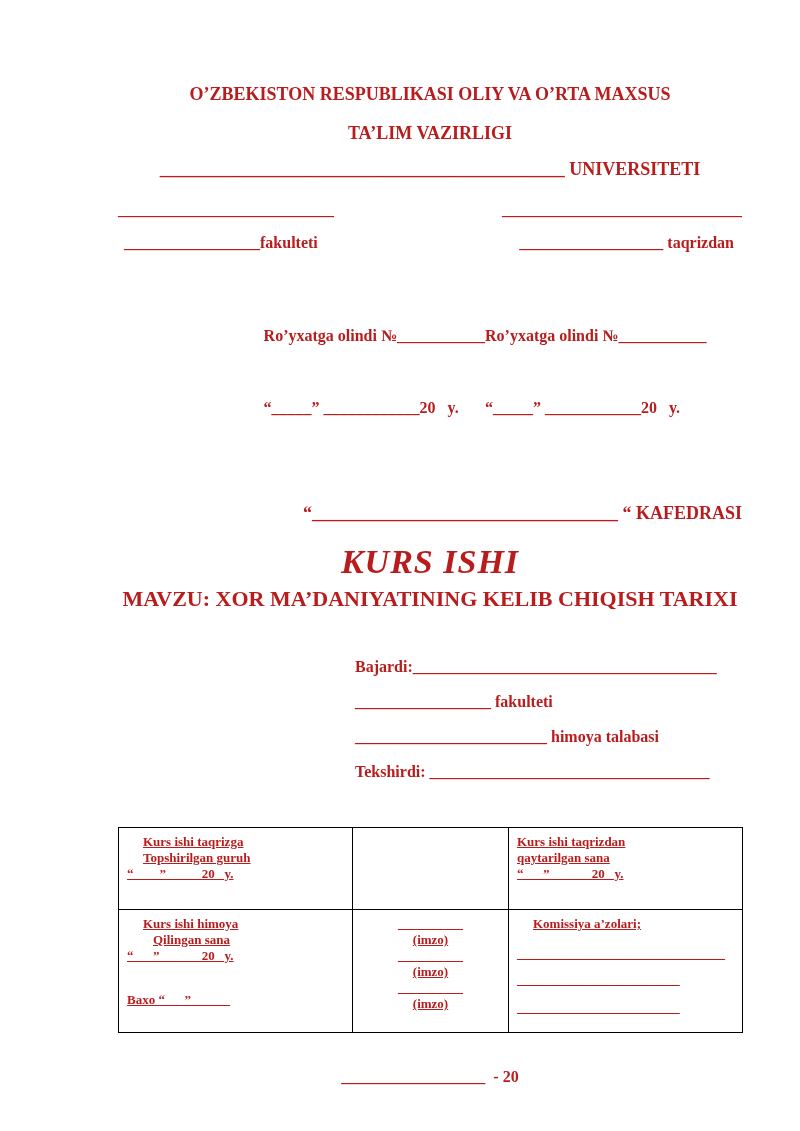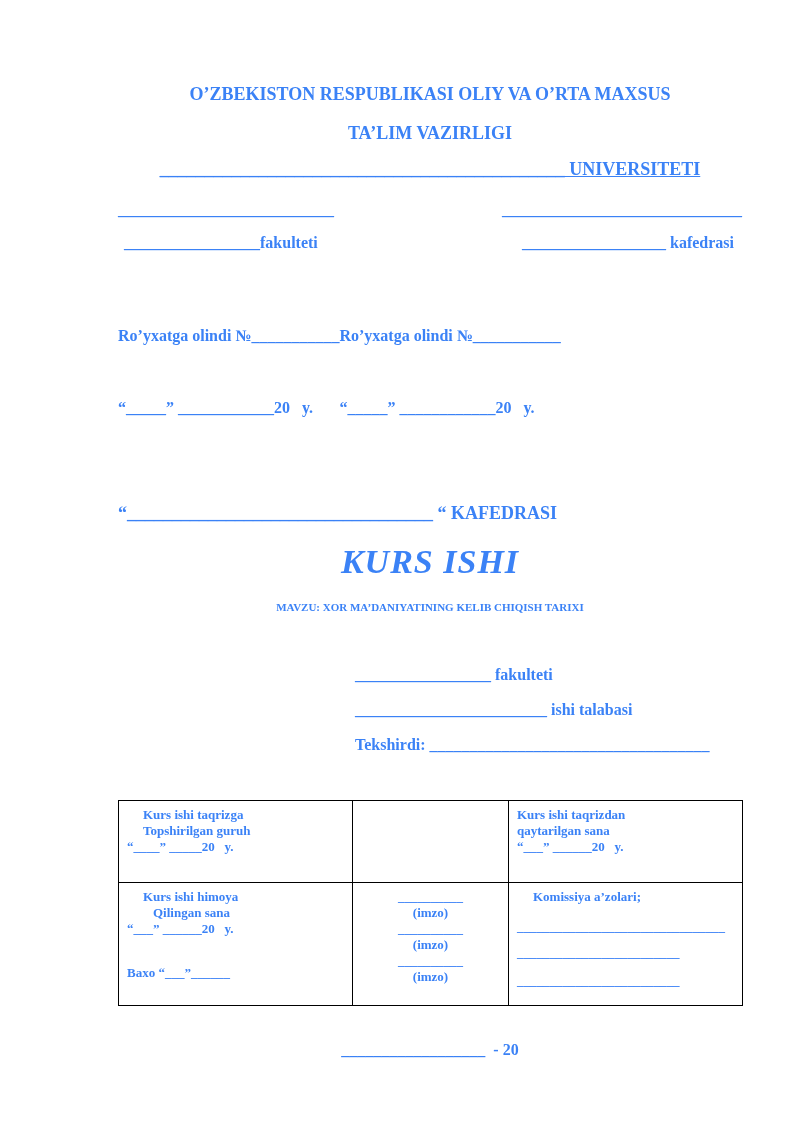--- a/index.html
+++ b/index.html
@@ -2,57 +2,57 @@
 <html><head>
 <meta charset="utf-8">
 <style>
   * { box-sizing: border-box; }
   html, body { margin: 0; padding: 0; background: #ffffff; }
   .page {
     position: relative;
     width: 800px;
     height: 1131px;
     background: #ffffff;
-    color: #3b82f6;
+    color: #b91c1c;
     font-family: "Liberation Serif", serif;
     font-weight: 700;
     overflow: hidden;
   }
   .content { position: absolute; left: 118px; top: 0; width: 624px; }
 
   .ministry-title { margin-top: 75px; text-align: center; font-size: 18px; line-height: 39px; }
-  .university-line { margin-top: 2px; text-align: center; font-size: 18px; line-height: 28px; white-space: pre-wrap; text-decoration: underline; }
+  .university-line { margin-top: 2px; text-align: center; font-size: 18px; line-height: 28px; white-space: pre-wrap; }
 
   .org-row { display: flex; justify-content: space-between; font-size: 16px; line-height: 22px; white-space: pre-wrap; align-items: center; }
   .org-row1 { margin-top: 16px; }
   .org-row2 { margin-top: 11px; gap: 41px; }
   .org-left2 { padding-left: 6px; }
   .org-right2 { padding-right: 8px; }
 
-  .reg-row { display: flex; justify-content: flex-start; margin-top: 28px; font-size: 16px; }
+  .reg-row { display: flex; justify-content: flex-end; margin-top: 28px; font-size: 16px; }
   .reg-block { white-space: pre-wrap; }
   .reg-line { line-height: 36px; white-space: pre-wrap; }
   .reg-right { width: 257px; }
 
   .quote-lines { margin-top: 33px; }
-  .quote-line { text-align: left; font-size: 18px; line-height: 36px; white-space: pre-wrap; }
+  .quote-line { text-align: right; font-size: 18px; line-height: 36px; white-space: pre-wrap; }
 
   .main-title { margin-top: 8px; text-align: center; font-size: 34px; line-height: 46px; letter-spacing: 1px; font-style: italic; }
-  .topic { margin-top: 8px; text-align: center; font-size: 11px; line-height: 28px; white-space: pre-wrap; }
+  .topic { text-align: center; font-size: 22px; line-height: 28px; white-space: pre-wrap; }
 
   .author-block { margin-top: 36px; margin-left: 237px; font-size: 16px; }
   .author-line { line-height: 35px; white-space: pre-wrap; }
 
   table.form-table { width: 624px; margin-top: 38px; border-collapse: collapse; font-size: 13px; table-layout: fixed; }
   .form-table td { border: 1px solid #000; vertical-align: top; padding: 6px 8px; }
   .form-table .c1, .form-table .c3 { width: 234px; }
   .form-table .c2 { width: 156px; }
   .row1 td { height: 82px; }
   .row2 td { height: 123px; }
-  .cell-line { line-height: 16px; min-height: 16px; white-space: pre-wrap; }
+  .cell-line { line-height: 16px; min-height: 16px; white-space: pre-wrap; text-decoration: underline; }
   .ind1 { padding-left: 16px; }
   .ind2 { padding-left: 26px; }
   .center .cell-line { text-align: center; }
   .mt14 { margin-top: 14px; }
   .mt10 { margin-top: 10px; }
   .mt12 { margin-top: 12px; }
   .mt18 { margin-top: 28px; }
 
   .footer-line { margin-top: 30px; text-align: center; font-size: 16px; line-height: 28px; white-space: pre-wrap; }
 </style>
@@ -69,21 +69,21 @@
 
     <div class="university-line">_____________________________________________ UNIVERSITETI</div>
 
     <div class="org-row org-row1">
       <div>___________________________</div>
       <div>______________________________</div>
     </div>
 
     <div class="org-row org-row2">
       <div class="org-left2">_________________fakulteti</div>
-      <div class="org-right2">__________________ kafedrasi</div>
+      <div class="org-right2">__________________ taqrizdan</div>
     </div>
 
     <div class="reg-row">
       <div class="reg-block">
         <div class="reg-line">Ro’yxatga olindi №___________</div>
         <div class="reg-line">“_____” ____________20   y.</div>
       </div>
       <div class="reg-block reg-right">
         <div class="reg-line">Ro’yxatga olindi №___________</div>
         <div class="reg-line">“_____” ____________20   y.</div>
@@ -92,22 +92,23 @@
 
     <div class="quote-lines">
       <div class="quote-line">“__________________________________ “ KAFEDRASI</div>
     </div>
 
     <div class="main-title">KURS ISHI</div>
 
     <div class="topic">MAVZU: XOR MA’DANIYATINING KELIB CHIQISH TARIXI</div>
 
     <div class="author-block">
+      <div class="author-line">Bajardi:______________________________________</div>
       <div class="author-line">_________________ fakulteti</div>
-      <div class="author-line">________________________ ishi talabasi</div>
+      <div class="author-line">________________________ himoya talabasi</div>
       <div class="author-line">Tekshirdi: ___________________________________</div>
     </div>
 
     <table class="form-table">
       <tbody>
           <tr class="row1">
         <td class="c1">
           <div class="cell-line ind1">Kurs ishi taqrizga</div>
           <div class="cell-line ind1">Topshirilgan guruh</div>
           <div class="cell-line">“____” _____20   y.</div>

